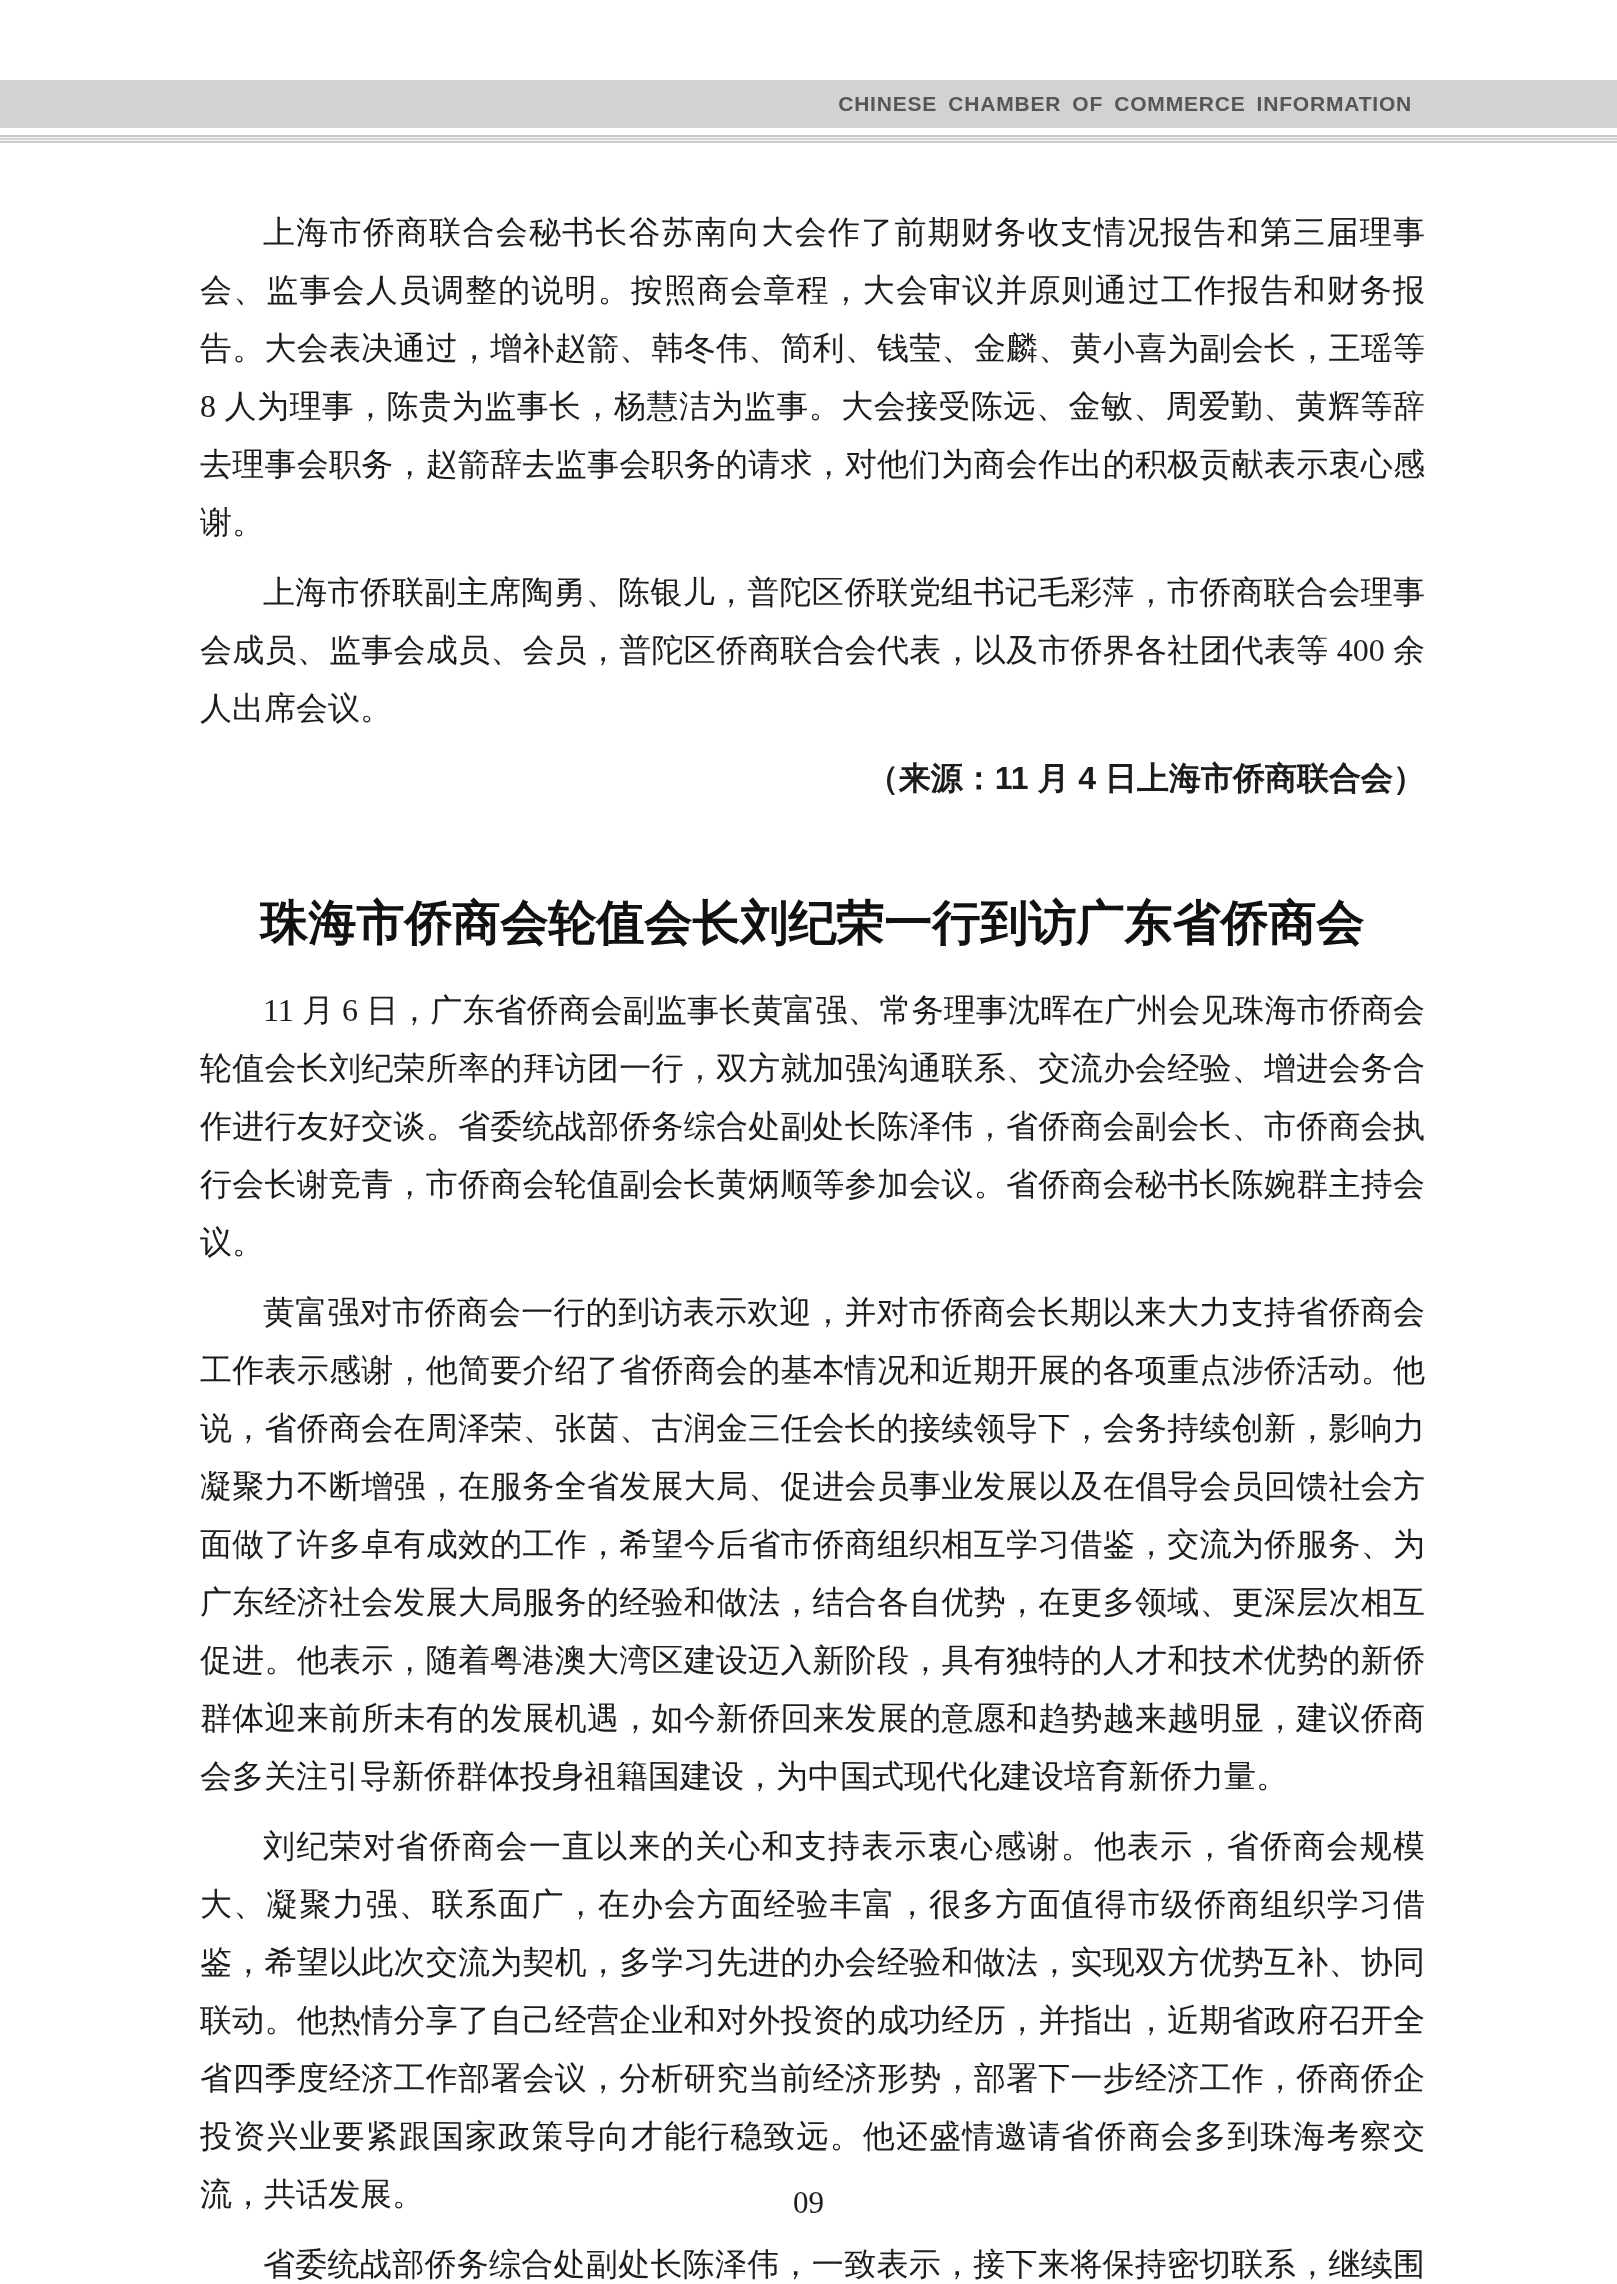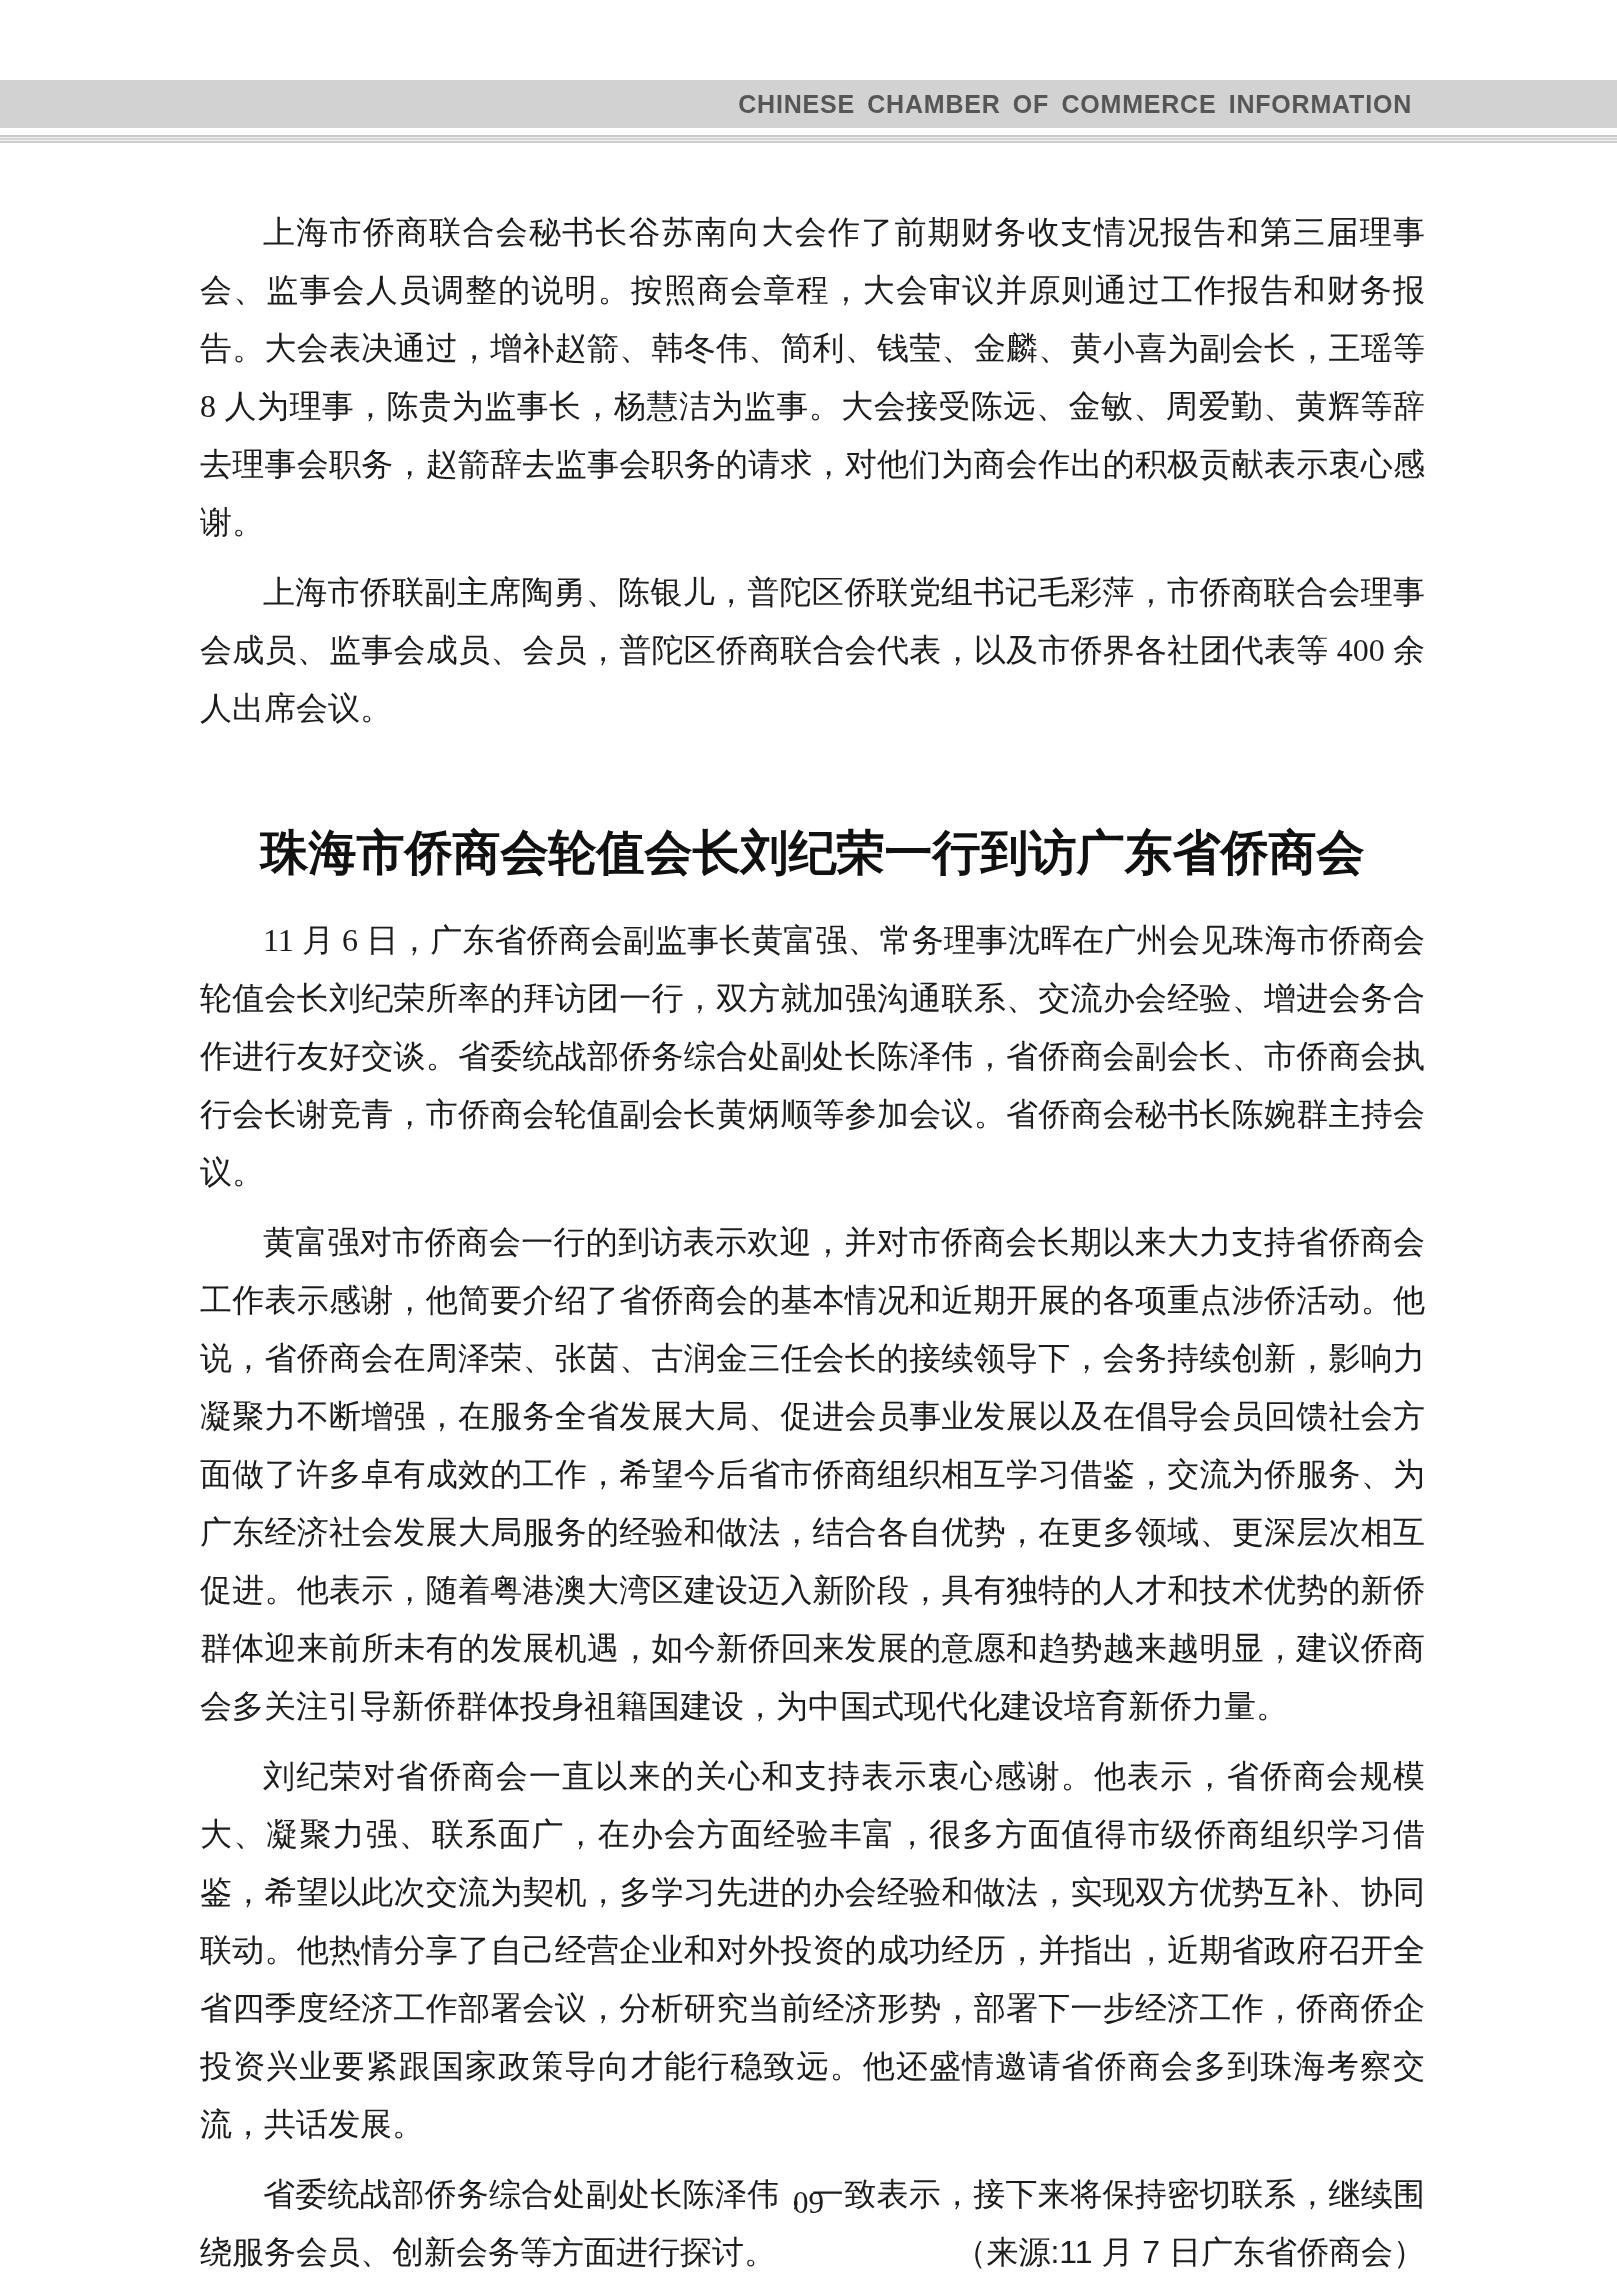--- a/index.html
+++ b/index.html
@@ -25,21 +25,21 @@
     height: 48px;
     background: #d2d2d2;
   }
   .header-band .banner-text {
     position: absolute;
     top: 0;
     right: 205px;
     height: 48px;
     line-height: 48px;
     font-family: "Liberation Sans", "DejaVu Sans", sans-serif;
-    font-size: 25px;
+    font-size: 21px;
     font-weight: bold;
     letter-spacing: 0.8px;
     word-spacing: 4.5px;
     color: #565656;
     white-space: nowrap;
   }
   .divider-stripes {
     position: absolute;
     top: 135px;
     left: 0;
@@ -115,20 +115,21 @@
   <div class="header-band">
     <div class="banner-text">CHINESE CHAMBER OF COMMERCE INFORMATION</div>
   </div>
   <div class="divider-stripes"></div>
 
   <div class="content">
 
     <section>
       <p class="para">上海市侨商联合会秘书长谷苏南向大会作了前期财务收支情况报告和第三届理事会、监事会人员调整的说明。按照商会章程，大会审议并原则通过工作报告和财务报告。大会表决通过，增补赵箭、韩冬伟、简利、钱莹、金麟、黄小喜为副会长，王瑶等 8 人为理事，陈贵为监事长，杨慧洁为监事。大会接受陈远、金敏、周爱勤、黄辉等辞去理事会职务，赵箭辞去监事会职务的请求，对他们为商会作出的积极贡献表示衷心感谢。</p>
       <p class="para">上海市侨联副主席陶勇、陈银儿，普陀区侨联党组书记毛彩萍，市侨商联合会理事会成员、监事会成员、会员，普陀区侨商联合会代表，以及市侨界各社团代表等 400 余人出席会议。</p>
+      <p class="source-line">（来源：11 月 4 日上海市侨商联合会）</p>
     </section>
 
     <section>
       <p class="para article-title">珠海市侨商会轮值会长刘纪荣一行到访广东省侨商会</p>
       <p class="para">11 月 6 日，广东省侨商会副监事长黄富强、常务理事沈晖在广州会见珠海市侨商会轮值会长刘纪荣所率的拜访团一行，双方就加强沟通联系、交流办会经验、增进会务合作进行友好交谈。省委统战部侨务综合处副处长陈泽伟，省侨商会副会长、市侨商会执行会长谢竞青，市侨商会轮值副会长黄炳顺等参加会议。省侨商会秘书长陈婉群主持会议。</p>
       <p class="para">黄富强对市侨商会一行的到访表示欢迎，并对市侨商会长期以来大力支持省侨商会工作表示感谢，他简要介绍了省侨商会的基本情况和近期开展的各项重点涉侨活动。他说，省侨商会在周泽荣、张茵、古润金三任会长的接续领导下，会务持续创新，影响力凝聚力不断增强，在服务全省发展大局、促进会员事业发展以及在倡导会员回馈社会方面做了许多卓有成效的工作，希望今后省市侨商组织相互学习借鉴，交流为侨服务、为广东经济社会发展大局服务的经验和做法，结合各自优势，在更多领域、更深层次相互促进。他表示，随着粤港澳大湾区建设迈入新阶段，具有独特的人才和技术优势的新侨群体迎来前所未有的发展机遇，如今新侨回来发展的意愿和趋势越来越明显，建议侨商会多关注引导新侨群体投身祖籍国建设，为中国式现代化建设培育新侨力量。</p>
       <p class="para">刘纪荣对省侨商会一直以来的关心和支持表示衷心感谢。他表示，省侨商会规模大、凝聚力强、联系面广，在办会方面经验丰富，很多方面值得市级侨商组织学习借鉴，希望以此次交流为契机，多学习先进的办会经验和做法，实现双方优势互补、协同联动。他热情分享了自己经营企业和对外投资的成功经历，并指出，近期省政府召开全省四季度经济工作部署会议，分析研究当前经济形势，部署下一步经济工作，侨商侨企投资兴业要紧跟国家政策导向才能行稳致远。他还盛情邀请省侨商会多到珠海考察交流，共话发展。</p>
       <p class="para">
         <span>省委统战部侨务综合处副处长陈泽伟，一致表示，接下来将保持密切联系，继续围绕服务会员、创新会务等方面进行探讨。</span>
         <span class="source-inline">（来源:11 月 7 日广东省侨商会）</span>

